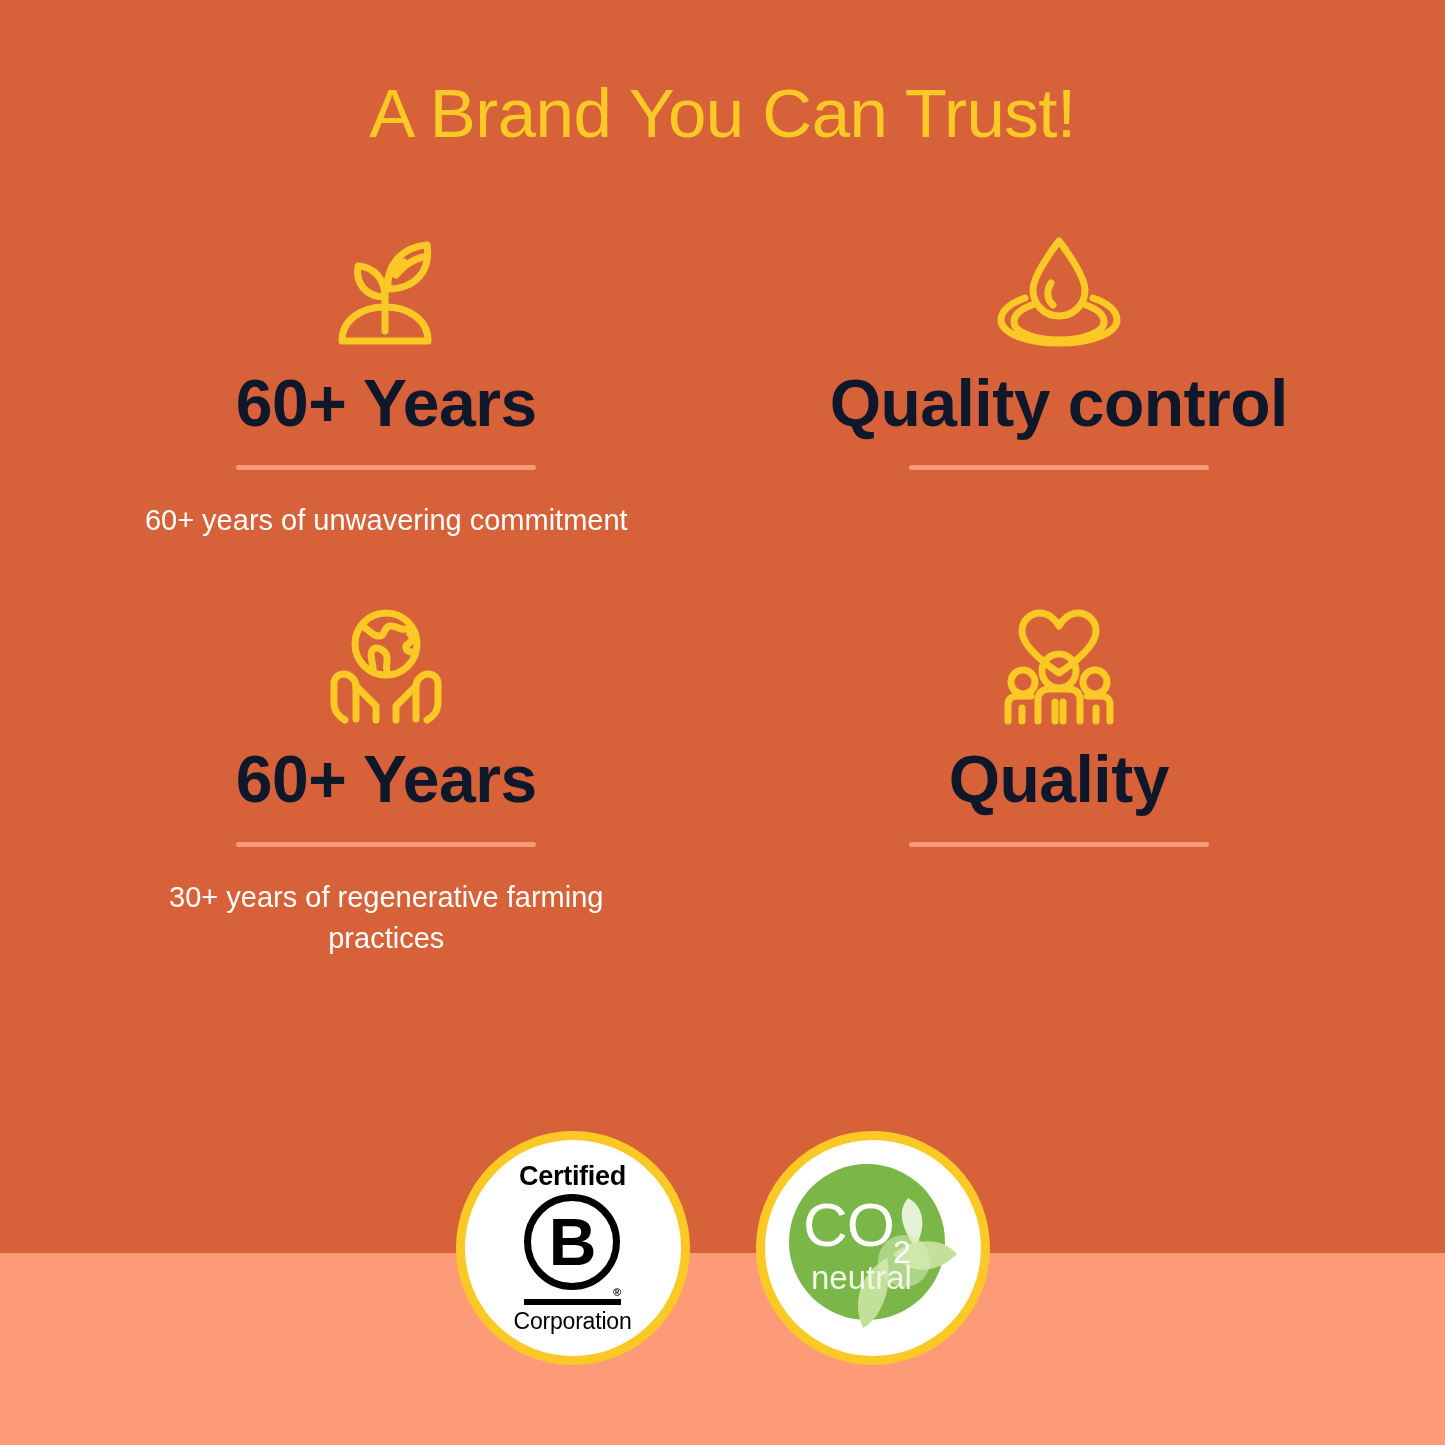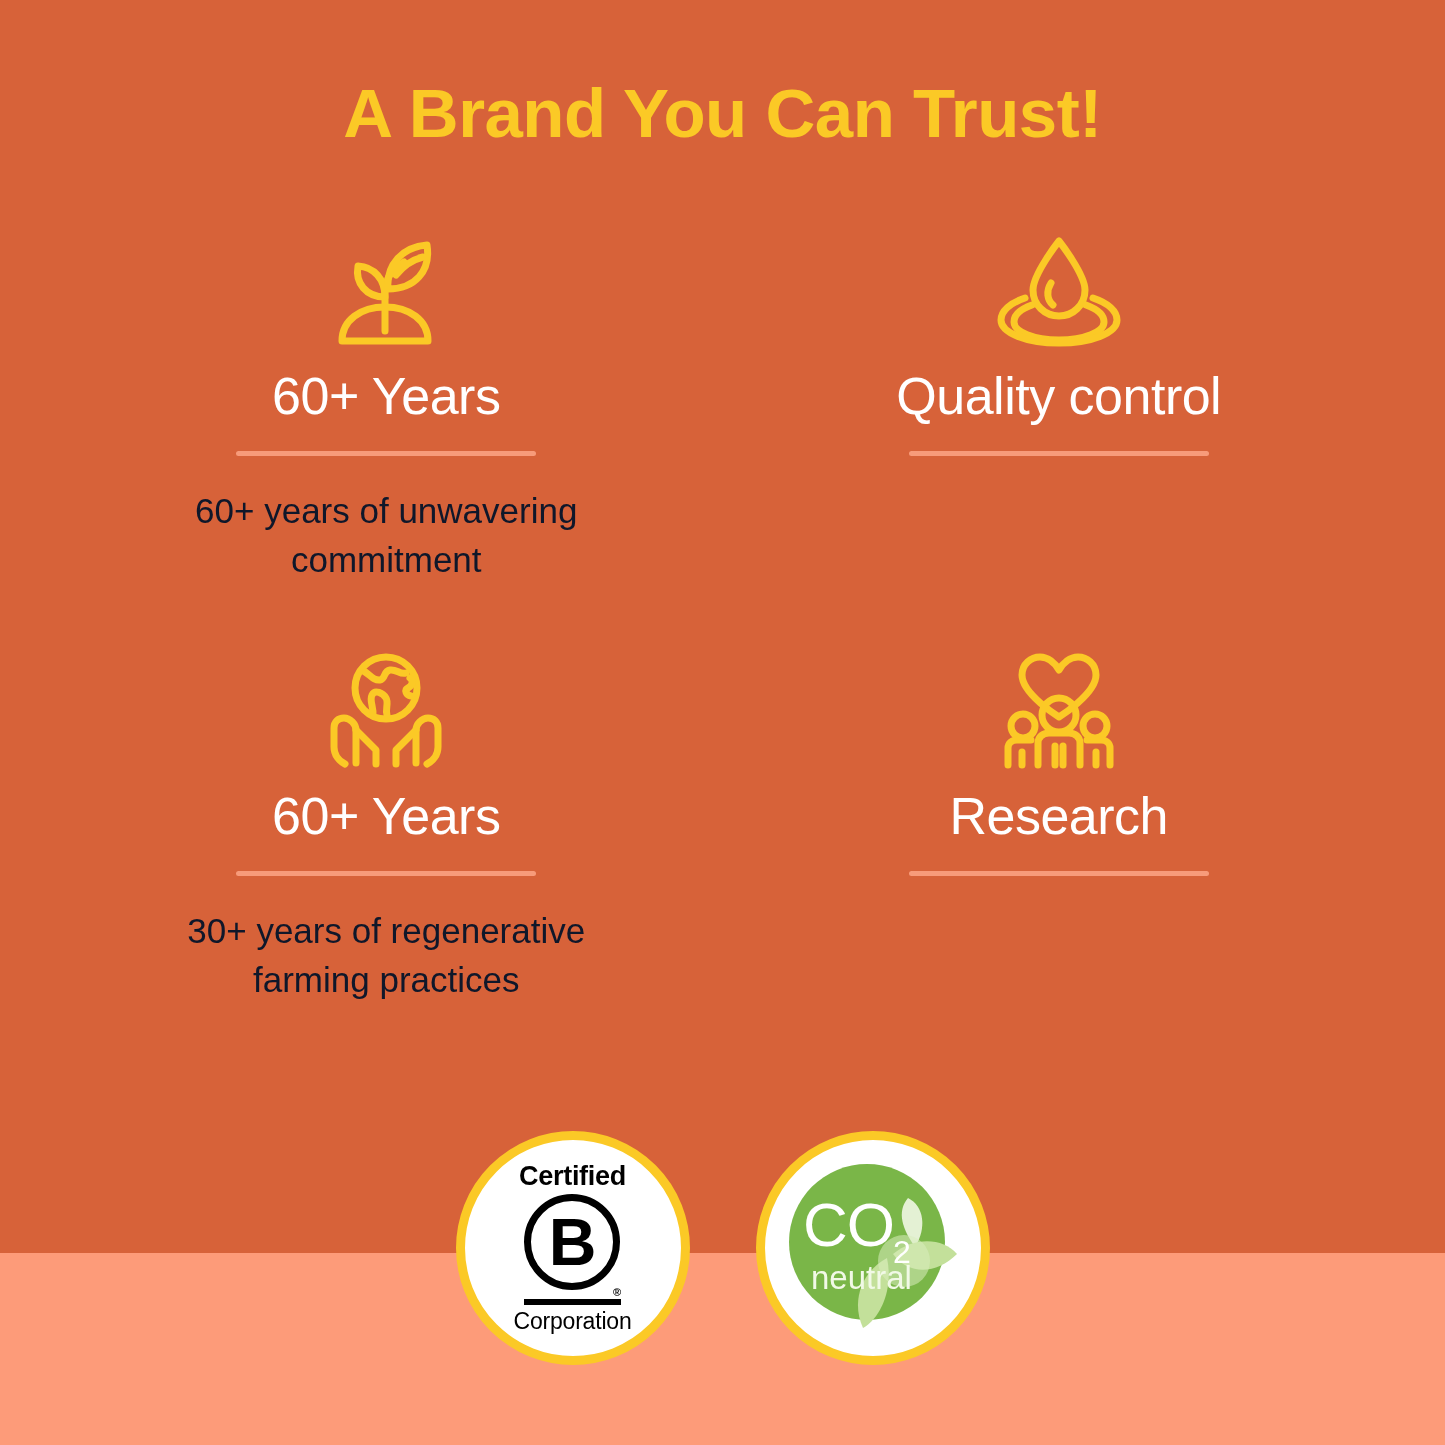--- a/index.html
+++ b/index.html
@@ -28,21 +28,21 @@
     height: 192px;
     background: #FD9B79;
   }
   .headline {
     position: absolute;
     top: 74px;
     left: 0;
     right: 0;
     text-align: center;
     font-size: 69px;
-    font-weight: 700;
+    font-weight: 400;
     letter-spacing: -0.5px;
     color: #FBC926;
     font-family: "Liberation Sans", sans-serif;
   }
   .grid {
     position: absolute;
     top: 225px;
     left: 60px;
     right: 60px;
     display: grid;
@@ -61,38 +61,38 @@
     height: 130px;
     display: flex;
     align-items: center;
     justify-content: center;
     margin-bottom: 14px;
   }
   .icon-wrap svg {
     display: block;
   }
   .cell-title {
-    font-size: 52px;
-    font-weight: 400;
-    color: #ffffff;
+    font-size: 66px;
+    font-weight: 700;
+    color: #0f172a;
     letter-spacing: -0.5px;
     line-height: 1.05;
     margin: 0;
   }
   .divider {
     width: 300px;
     height: 5px;
     background: #F79B7A;
     border-radius: 3px;
     margin: 27px 0 30px 0;
   }
   .cell-desc {
-    font-size: 35px;
+    font-size: 29px;
     line-height: 1.42;
-    color: #0f172a;
+    color: #ffffff;
     max-width: 560px;
     font-weight: 400;
   }
   .cell.left .cell-desc { max-width: 500px; }
   .badges {
     position: absolute;
     left: 0;
     right: 0;
     bottom: 80px;
     display: flex;
@@ -236,21 +236,21 @@
           <circle cx="95" cy="75" r="12"></circle>
           <path d="M38 114 L38 92 C38 86 43 82 49 82 L69 82 C75 82 80 86 80 92 L80 114"></path>
           <path d="M55 114 L55 95"></path>
           <path d="M63 114 L63 95"></path>
           <path d="M8 114 L8 97 C8 92 12 89 17 89 L31 89"></path>
           <path d="M110 114 L110 97 C110 92 106 89 101 89 L87 89"></path>
           <path d="M22 114 L22 101"></path>
           <path d="M96 114 L96 101"></path>
         </svg>
       </div>
-      <div class="cell-title">Research</div>
+      <div class="cell-title">Quality</div>
       <div class="divider"></div>
     </div>
 
   </div>
 
   <div class="badges">
 
     <div class="badge">
       <div class="bcorp-inner">
         <div class="bcorp-certified">Certified</div>

